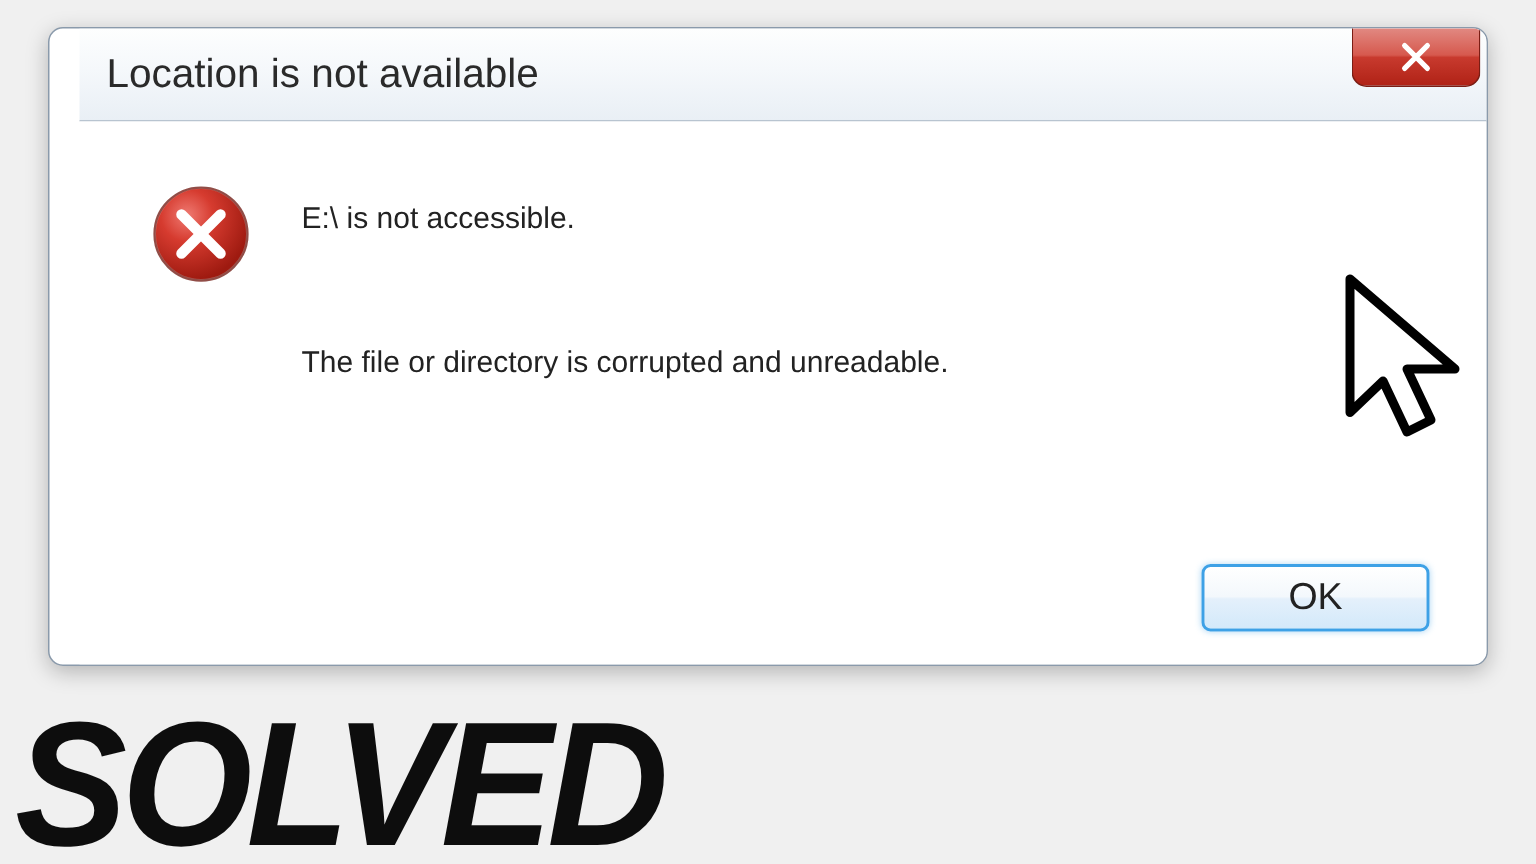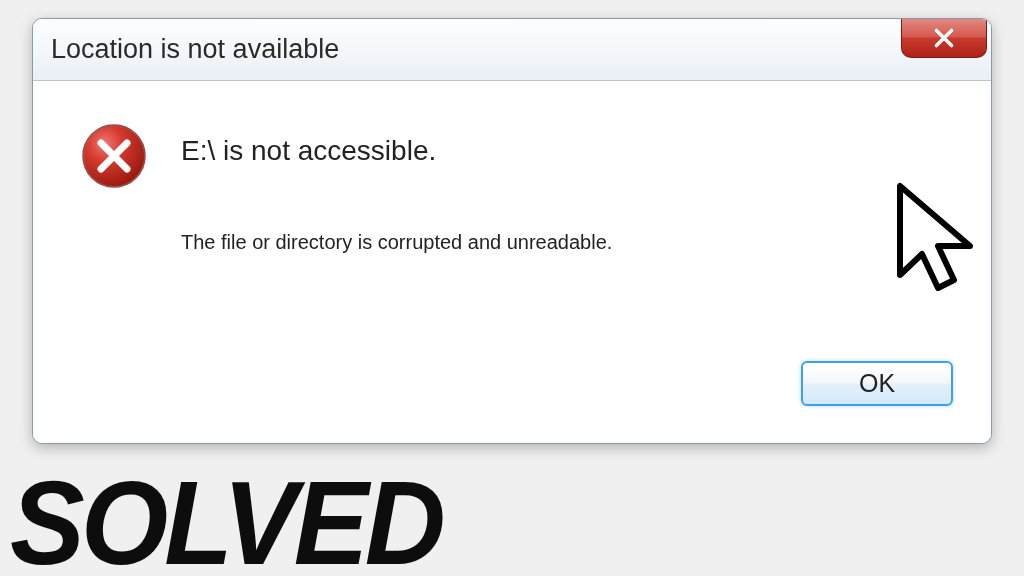--- a/index.html
+++ b/index.html
@@ -19,20 +19,21 @@
       position: absolute;
       left: 32px;
       top: 18px;
       width: 960px;
       height: 426px;
       border: 1px solid #8a9aab;
       border-radius: 10px;
       background: #fff;
       box-shadow: 0 4px 14px rgba(0,0,0,0.25);
       overflow: hidden;
+      padding-left: 20px;
     }
     .titlebar {
       height: 62px;
       background: linear-gradient(to bottom, #fdfefe 0%, #f5f8fb 45%, #e9eff5 100%);
       border-bottom: 1px solid #b8c4d0;
       position: relative;
       display: flex;
       align-items: center;
       padding-left: 18px;
     }
@@ -70,34 +71,34 @@
       position: absolute;
       left: 48px;
       top: 42px;
       width: 66px;
       height: 66px;
     }
     .msg-main {
       position: absolute;
       left: 148px;
       top: 54px;
-      font-size: 28px;
+      font-size: 20px;
       color: #222;
     }
     .msg-detail {
       position: absolute;
       left: 148px;
       top: 150px;
       font-size: 20px;
       color: #222;
     }
     .button-row {
       position: absolute;
       right: 38px;
-      bottom: 37px;
+      bottom: 22px;
     }
     .ok-button {
       padding: 6px 0;
       width: 152px;
       font-size: 25px;
       color: #222;
       text-align: center;
       background: linear-gradient(to bottom, #ffffff 0%, #f3f8fc 48%, #e4f0fb 52%, #d3e9fa 100%);
       border: 2px solid #3ea1e6;
       border-radius: 6px;

